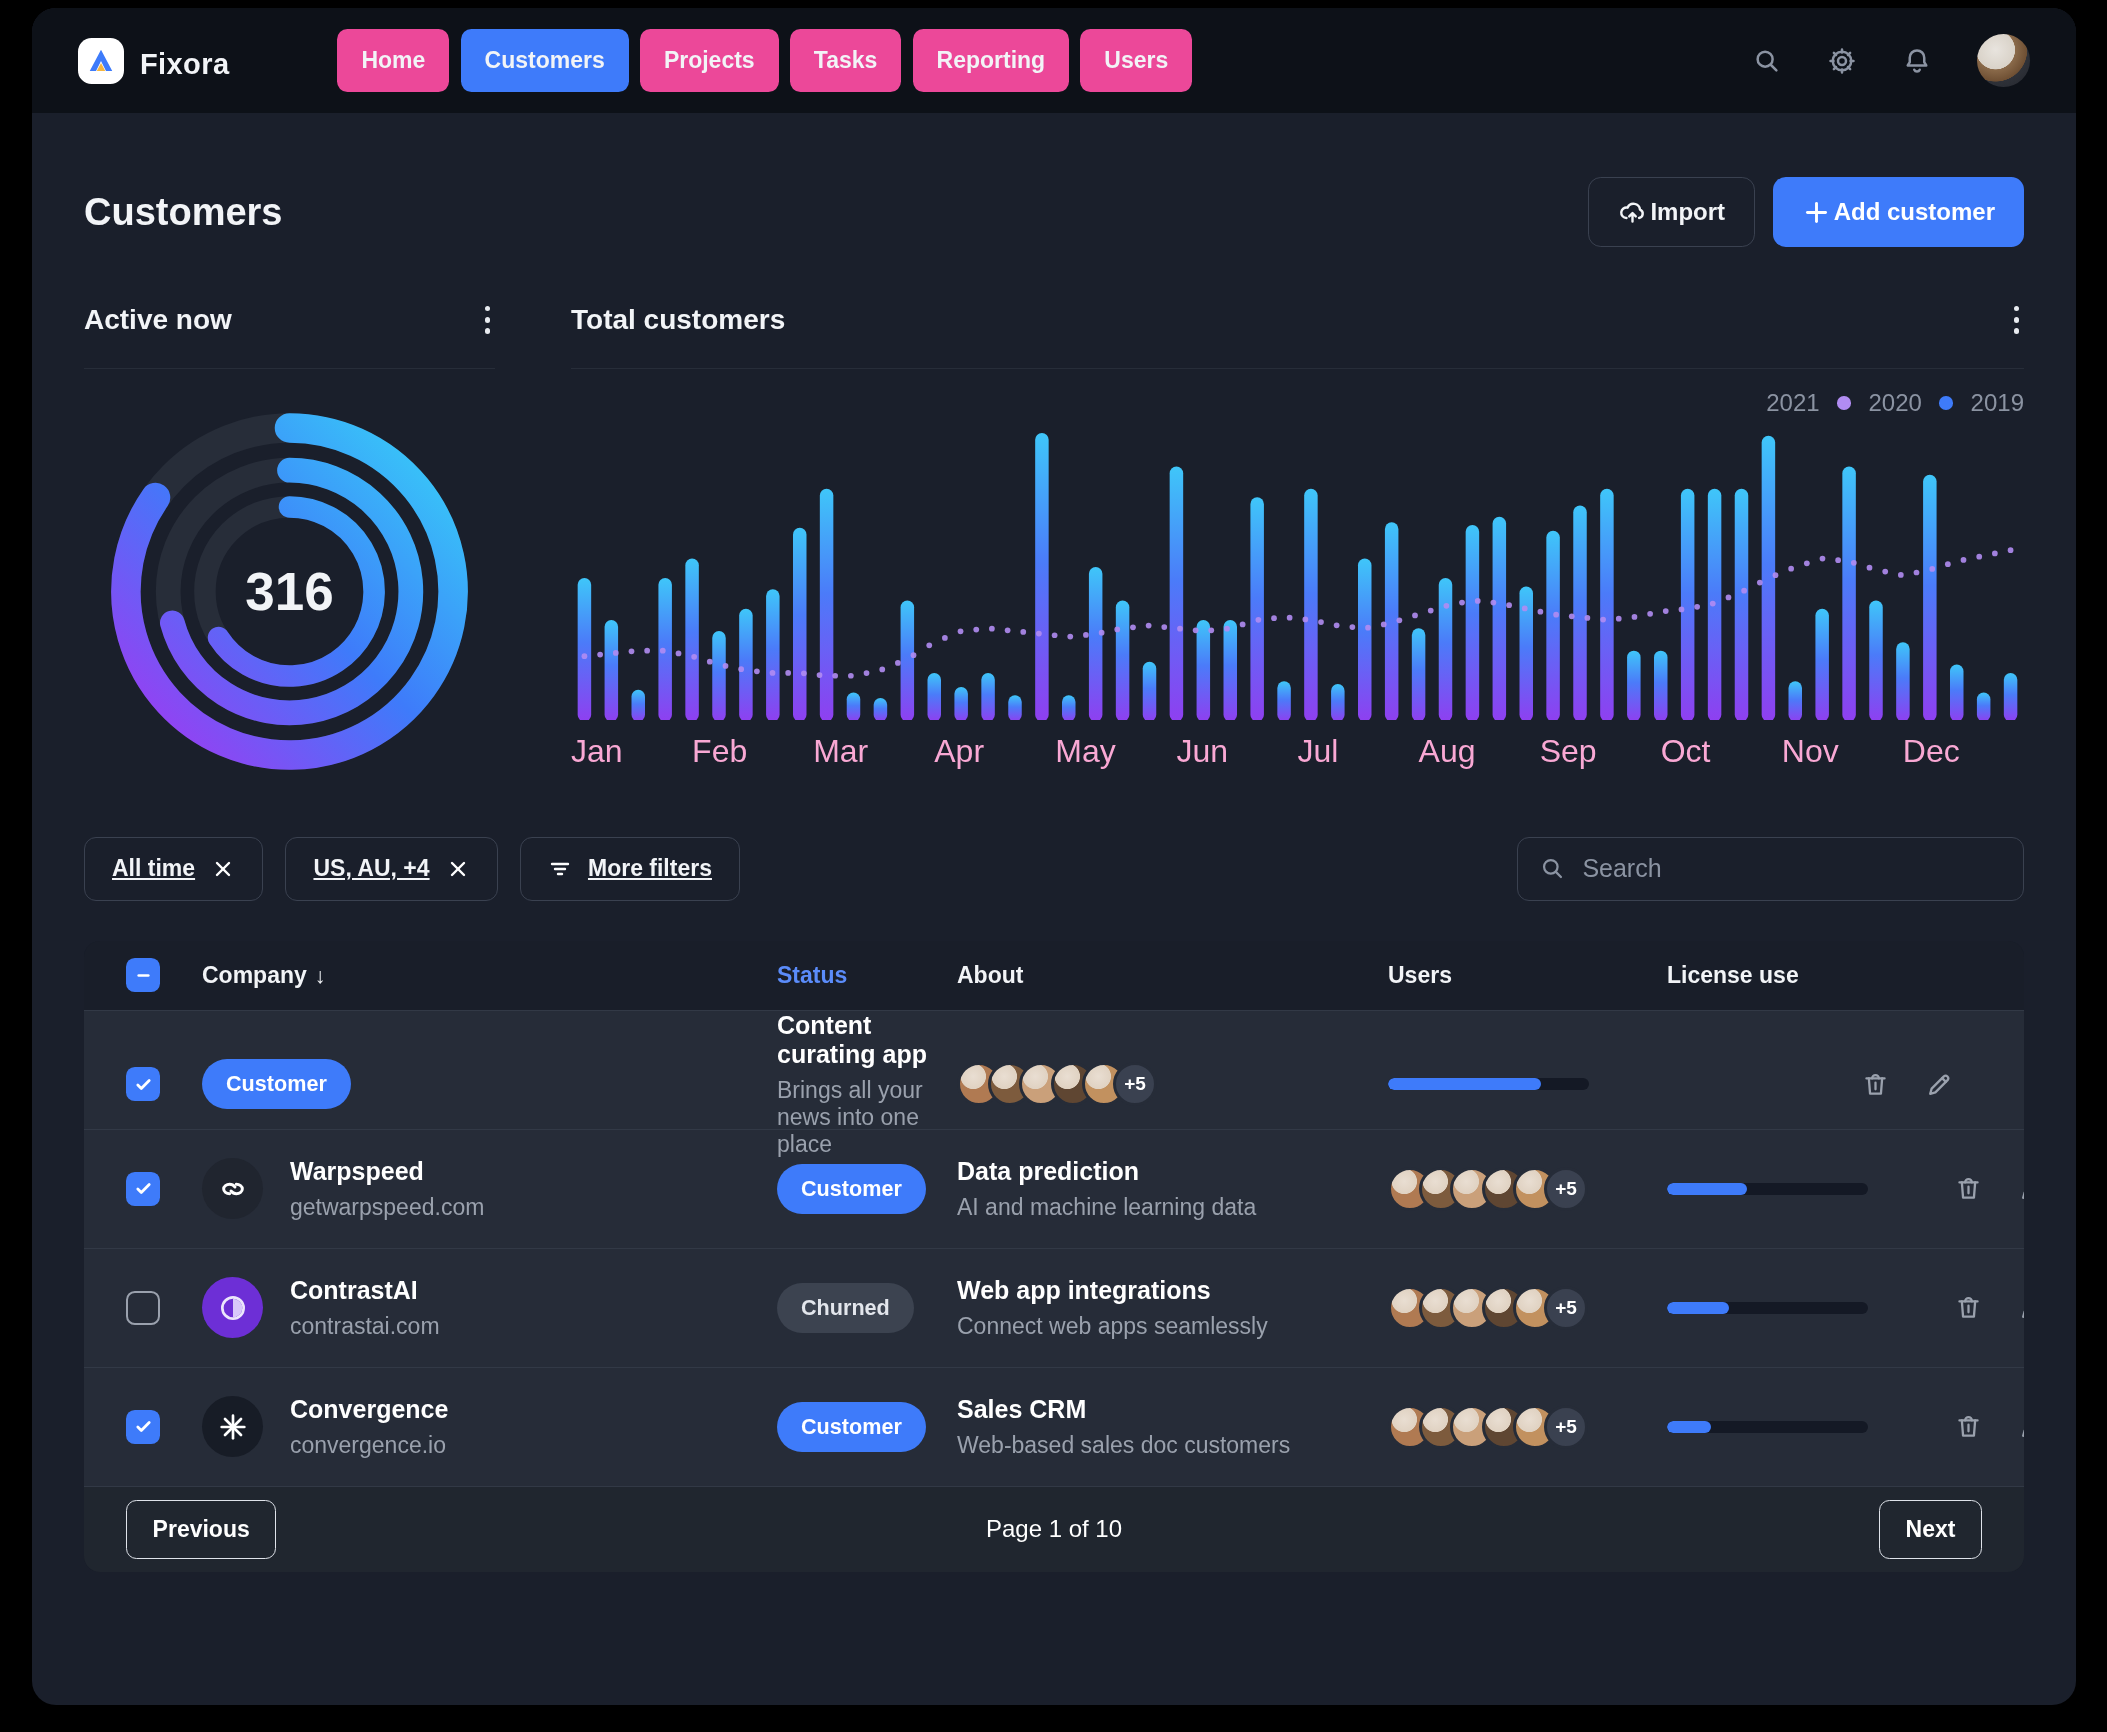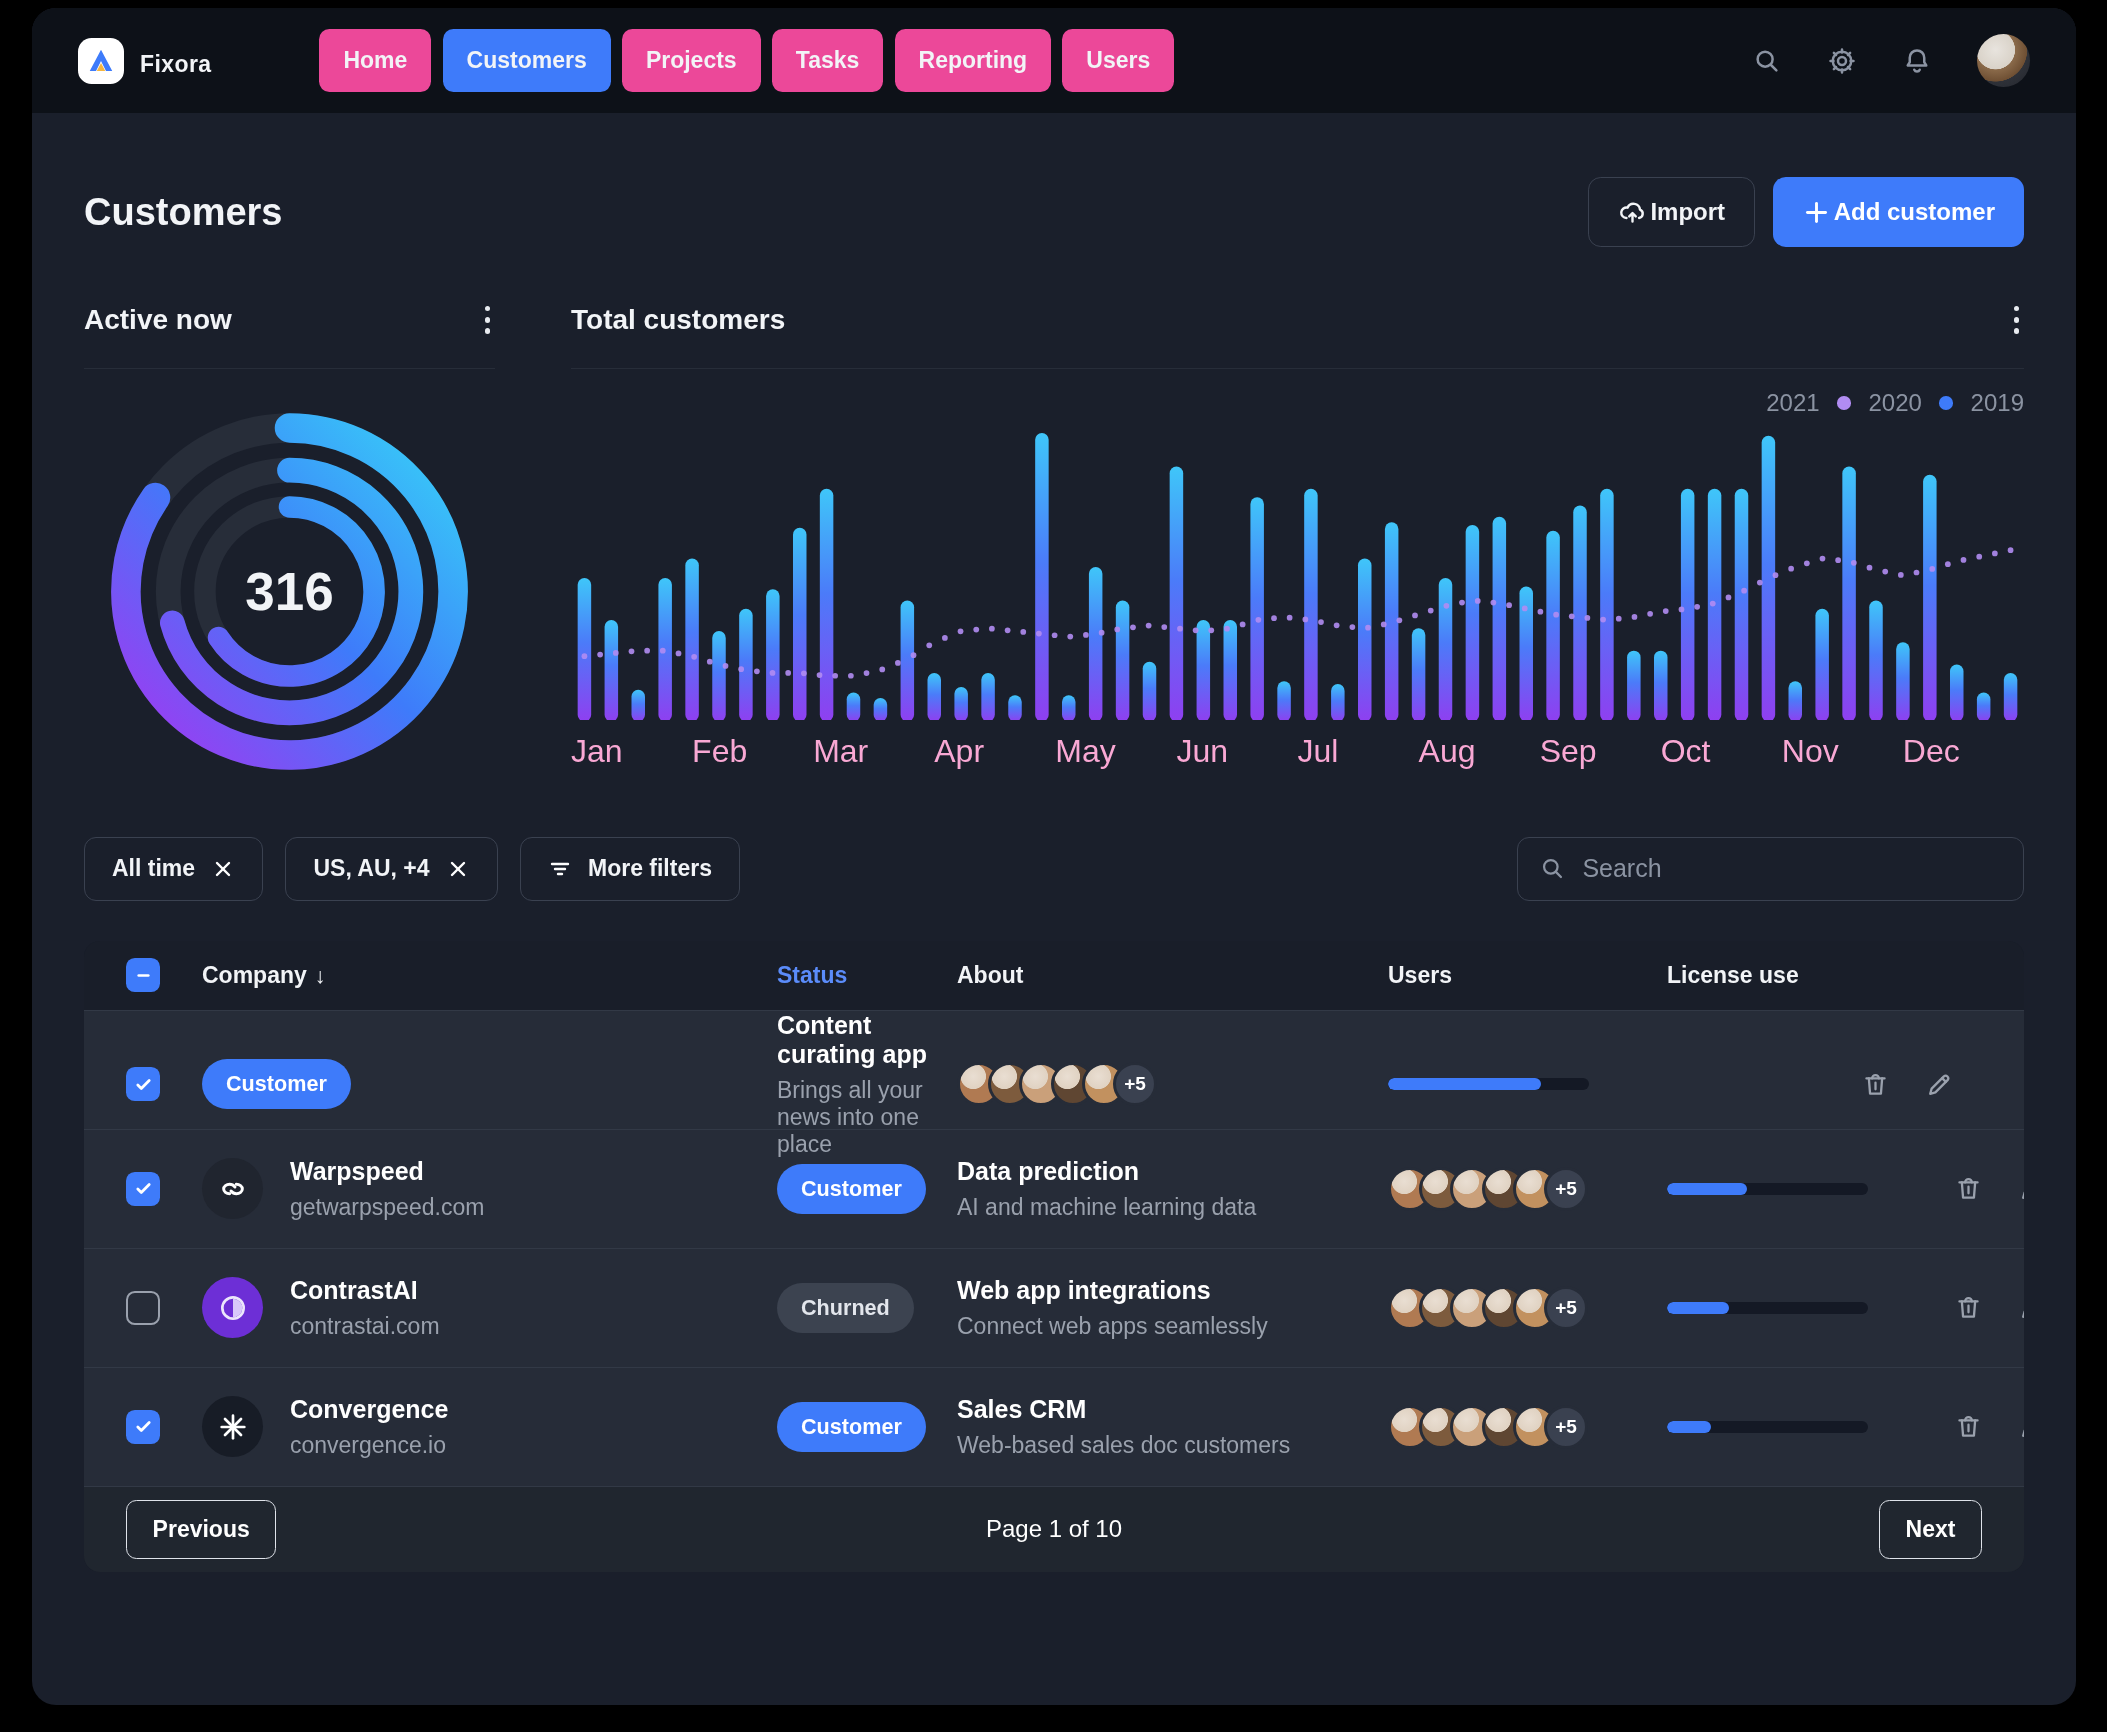--- a/index.html
+++ b/index.html
@@ -3,21 +3,21 @@
 <meta charset="utf-8">
 <style>
   html,body{margin:0;padding:0;background:#000;}
   body{width:2108px;height:1733px;position:relative;font-family:"Liberation Sans",sans-serif;color:#f2f4f7;overflow:hidden;}
   .window{position:absolute;left:32px;top:8px;width:2044px;height:1697px;background:#1a1f2b;border-radius:24px;overflow:hidden;}
 
   
   .topbar{height:105px;background:#0d1118;display:flex;align-items:center;padding:0 46px;}
   .brand{display:flex;align-items:center;gap:16px;}
   .brand-logo{width:46px;height:46px;background:#fff;border-radius:13.6px;display:flex;align-items:center;justify-content:center;}
-  .brand-name{font-size:23px;font-weight:700;letter-spacing:0.4px;margin-top:8px;}
+  .brand-name{font-size:29px;font-weight:700;letter-spacing:0.4px;margin-top:8px;}
   .nav{display:flex;gap:11.2px;margin-left:108px;}
   .nav-pill{font-size:23px;font-weight:600;color:#f2f4f7;background:#ec4899;border-radius:10.4px;padding:18.4px 24px;cursor:pointer;}
   .nav-pill.active{background:#3e7bfa;}
   .top-right{margin-left:auto;display:flex;align-items:center;gap:45px;}
   .tool-icon{width:30px;height:30px;color:#8b93a2;cursor:pointer;}
   .avatar-top{width:53px;height:53px;border-radius:50%;background:radial-gradient(circle at 35% 30%,#e8e4de 0%,#d9d2c8 38%,#8a6a4a 39%,#6e4f33 62%,#2e3138 63%,#23262d 100%);cursor:pointer;}
 
   
   main{padding:0 52px;}
   .page-head{display:flex;align-items:center;justify-content:space-between;margin-top:64px;}
@@ -40,21 +40,21 @@
   .donut-center{position:absolute;inset:0;display:flex;align-items:center;justify-content:center;font-size:53px;font-weight:700;}
 
   .legend{display:flex;align-items:center;justify-content:flex-end;gap:17.6px;margin-top:17.6px;font-size:24px;color:#8b93a2;height:32px;}
   .legend .dot{width:13.6px;height:13.6px;border-radius:50%;}
   .chart-svg{display:block;width:100%;height:295px;margin-top:6.4px;}
   .months{display:flex;margin-top:12.8px;}
   .months span{flex:1;text-align:left;font-size:32px;color:#f9a8d4;}
 
   
   .filter-row{display:flex;align-items:center;margin-top:46px;}
-  .chips{display:flex;gap:22.4px;}
+  .chips{display:flex;gap:22.4px;text-decoration:underline;}
   .chip{display:flex;align-items:center;gap:16px;border:1.6px solid #3a4150;border-radius:12px;height:64px;padding:0 27px;font-size:23px;font-weight:600;cursor:pointer;box-sizing:border-box;}
   .chip svg{width:24px;height:24px;}
   .search-box{margin-left:auto;display:flex;align-items:center;gap:14.4px;border:1.6px solid #3a4150;border-radius:12px;height:64px;width:507px;padding:0 21px;box-sizing:border-box;}
   .search-box svg{width:27px;height:27px;color:#8b93a2;flex:none;}
   .search-box input{background:transparent;border:none;outline:none;color:#f2f4f7;font-size:25px;font-family:inherit;width:100%;}
   .search-box input::placeholder{color:#8b93a2;}
 
   
   .table-card{margin-top:40px;border-radius:16px;overflow:hidden;background:#191e29;}
   .tgrid{display:grid;grid-template-columns:76px 575px 180px 431px 279px 287px 1fr;align-items:center;padding:0 42px;}

